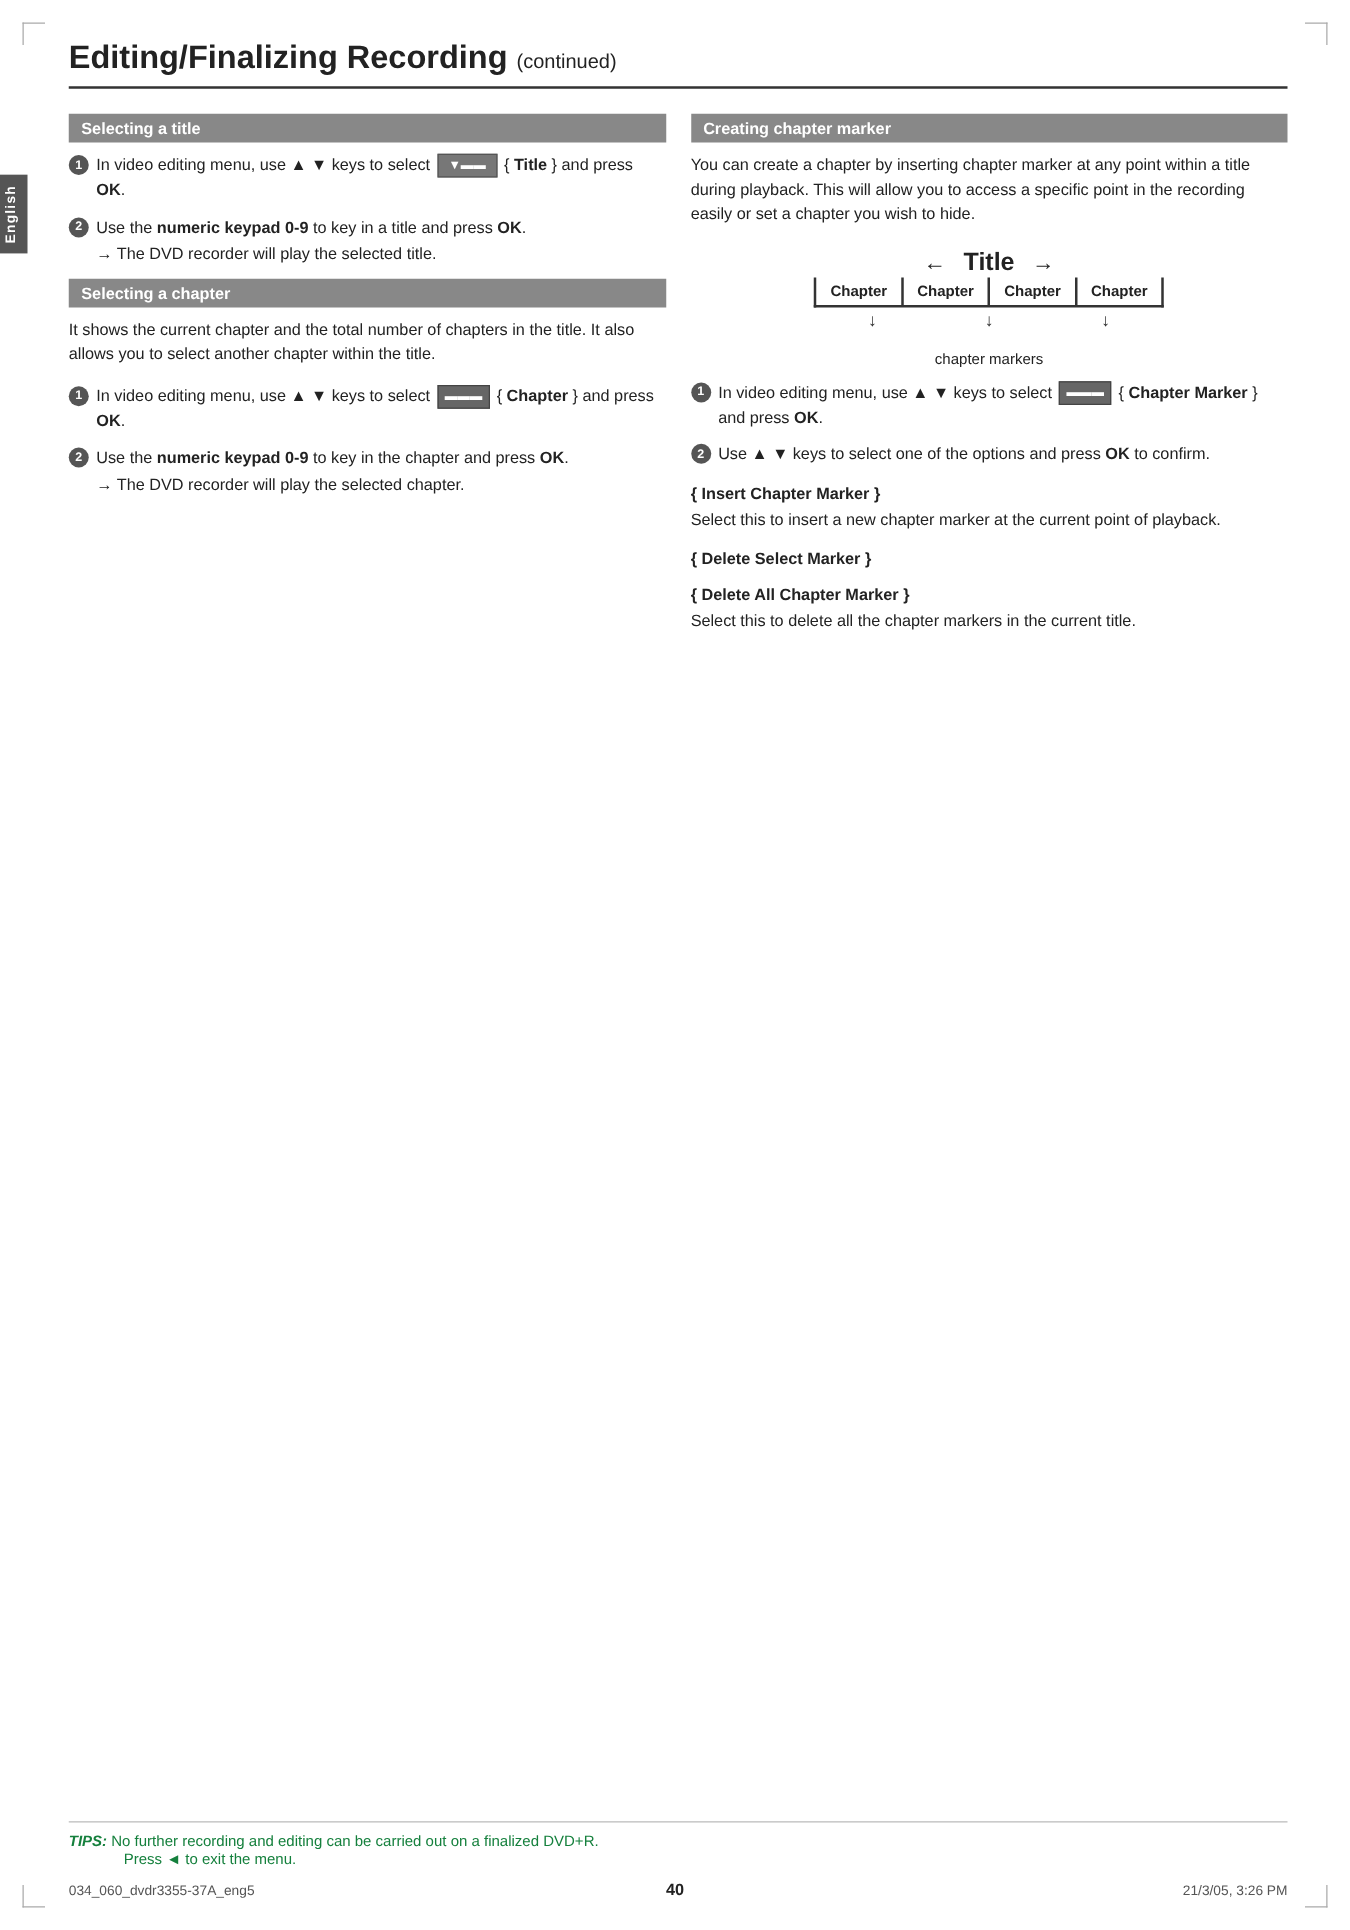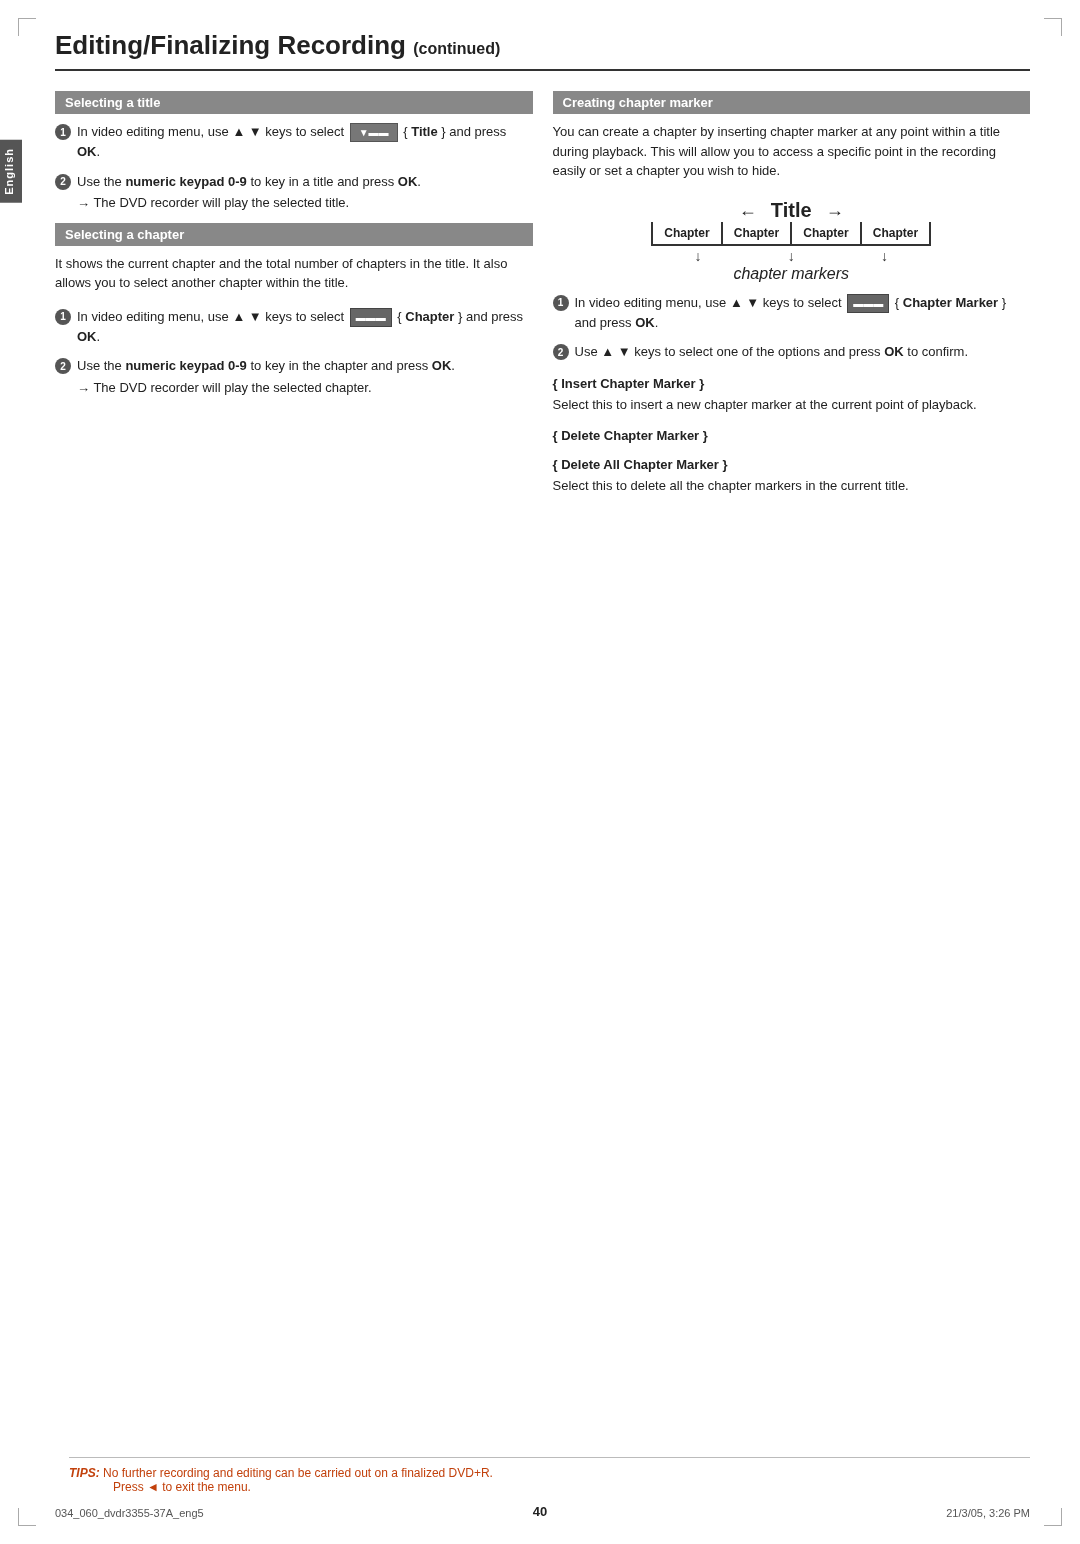--- a/index.html
+++ b/index.html
@@ -51,21 +51,21 @@
     
     .page-title {
       font-size: 26px;
       font-weight: bold;
       border-bottom: 2px solid #333;
       padding-bottom: 8px;
       margin-bottom: 20px;
     }
     .page-title .continued {
       font-size: 16px;
-      font-weight: bold;
+      font-weight: normal;
       margin-top: 48px;
     }
 
     
     .two-col {
       display: flex;
       gap: 20px;
     }
     .col-left {
       flex: 1;
@@ -192,23 +192,22 @@
     .chapter-arrows {
       display: flex;
       justify-content: space-around;
       padding: 2px 0 0 0;
     }
     .chapter-down {
       font-size: 14px;
       color: #333;
     }
     .chapter-markers-label {
-      font-size: 16px;
-      margin-top: 1px;
-      font-style: italic;
+      font-size: 12px;
+      margin-top: 16px;
     }
 
     
     .sub-heading {
       font-size: 13px;
       font-weight: bold;
       margin-top: 14px;
       margin-bottom: 4px;
     }
     .sub-heading-body {
@@ -216,24 +215,24 @@
       line-height: 1.5;
       margin-bottom: 10px;
     }
 
     
     .tips-section {
       margin-top: auto;
       border-top: 1px solid #bbb;
       padding-top: 8px;
       font-size: 12px;
-      color: #c2410c;
+      color: #15803d;
       position: absolute;
       bottom: 50px;
-      left: 69px;
+      left: 55px;
       right: 50px;
     }
 
     
     .footer {
       position: absolute;
       bottom: 25px;
       left: 55px;
       right: 50px;
       display: flex;
@@ -358,21 +357,21 @@
           <span class="step-num">2</span>
           <span class="step-content">
             Use ▲ ▼ keys to select one of the options and press <b>OK</b> to confirm.
           </span>
         </li>
       </ul>
 
       <div class="sub-heading">{ <b>Insert Chapter Marker</b> }</div>
       <div class="sub-heading-body">Select this to insert a new chapter marker at the current point of playback.</div>
 
-      <div class="sub-heading">{ <b>Delete Chapter Marker</b> }</div>
+      <div class="sub-heading">{ <b>Delete Select Marker</b> }</div>
 
       <div class="sub-heading">{ <b>Delete All Chapter Marker</b> }</div>
       <div class="sub-heading-body">Select this to delete all the chapter markers in the current title.</div>
 
     </div>
 
   </div>
 
 </div>
 

